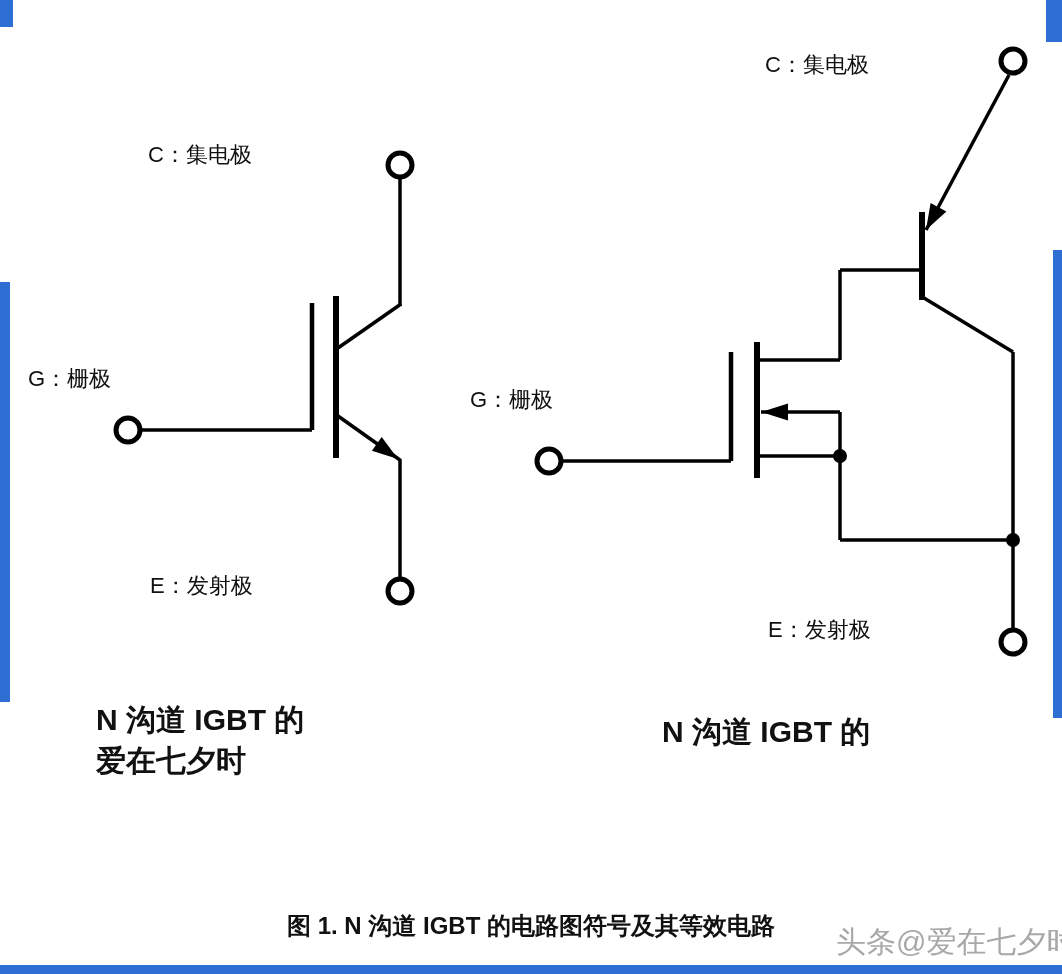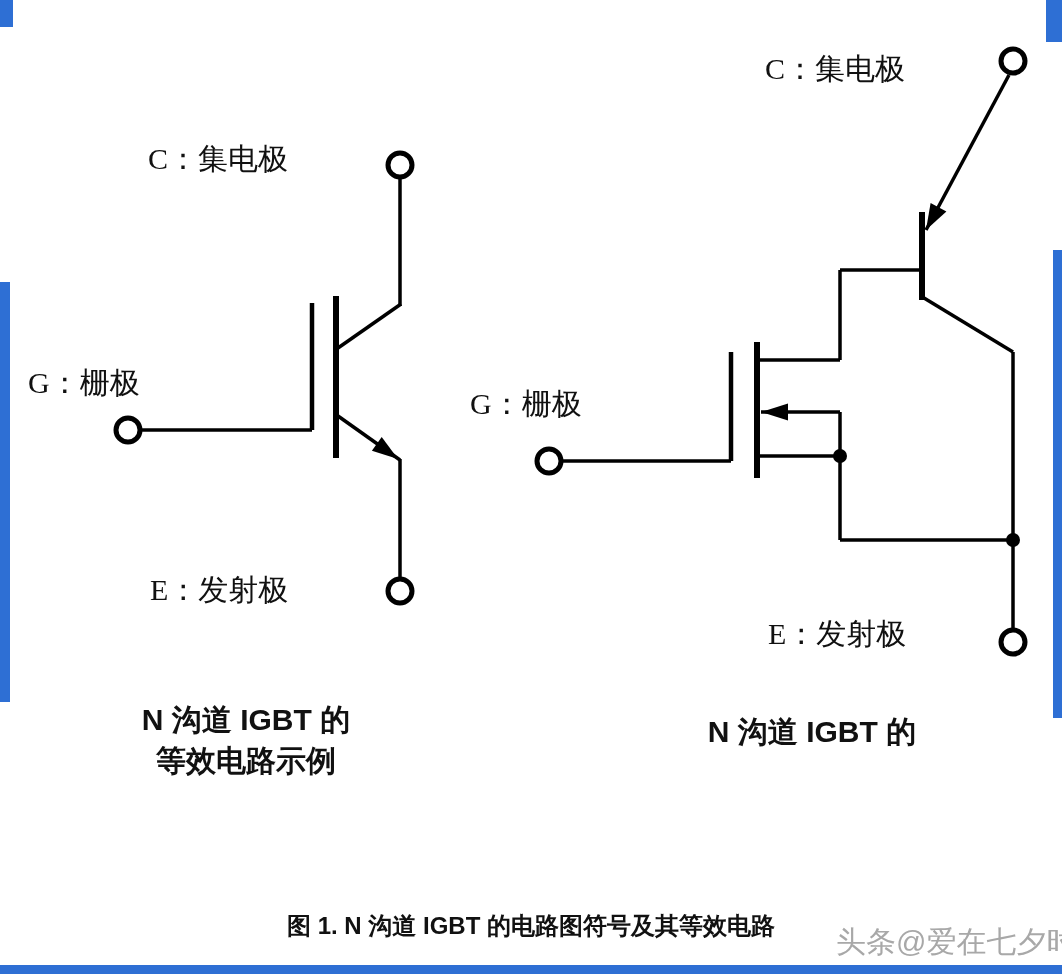--- a/index.html
+++ b/index.html
@@ -7,32 +7,31 @@
     position:relative;
     width:1062px;height:974px;
     background:#ffffff;
     overflow:hidden;
     font-family:"Liberation Sans","DejaVu Sans",sans-serif;
     color:#111111;
   }
   .accent{position:absolute;}
   .lbl{
     position:absolute;
-    font-size:30px;
+    font-size:22px;
     color:#111111;
     white-space:nowrap;
     line-height:1.15;
-    font-family:Liberation Serif, serif;
   }
   .caption{
     position:absolute;
     font-size:30px;
     font-weight:bold;
     color:#111111;
-    text-align:center;
+    text-align:left;
     white-space:nowrap;
     line-height:1.35;
   }
   .figure-title{
     position:absolute;
     left:0;width:1062px;
     top:910px;
     text-align:center;
     font-size:24px;
     font-weight:bold;
@@ -119,21 +118,21 @@
       <line class="wire" x1="1013" y1="352" x2="1013" y2="629"></line>
       <circle class="term" cx="1013" cy="642" r="12"></circle>
     </g>
   </svg>
 
   <div class="lbl" style="left:148px;top:142px;">C：集电极</div>
   <div class="lbl" style="left:28px;top:366px;">G：栅极</div>
   <div class="lbl" style="left:150px;top:573px;">E：发射极</div>
   <div class="caption" style="left:96px;top:700px;width:300px;">
     <div>N 沟道 IGBT 的</div>
-    <div>等效电路示例</div>
+    <div>爱在七夕时</div>
   </div>
 
   <div class="lbl" style="left:765px;top:52px;">C：集电极</div>
   <div class="lbl" style="left:470px;top:387px;">G：栅极</div>
   <div class="lbl" style="left:768px;top:617px;">E：发射极</div>
   <div class="caption" style="left:662px;top:712px;width:300px;">
     <div>N 沟道 IGBT 的</div>
   </div>
 
   <div class="figure-title">图 1. N 沟道 IGBT 的电路图符号及其等效电路</div>

